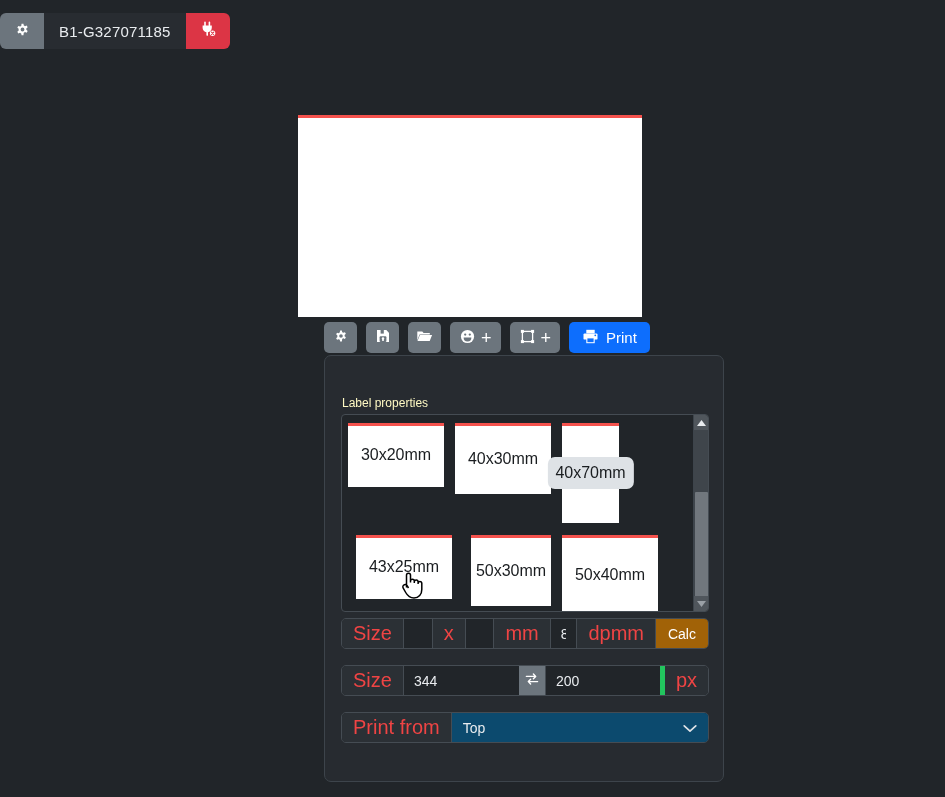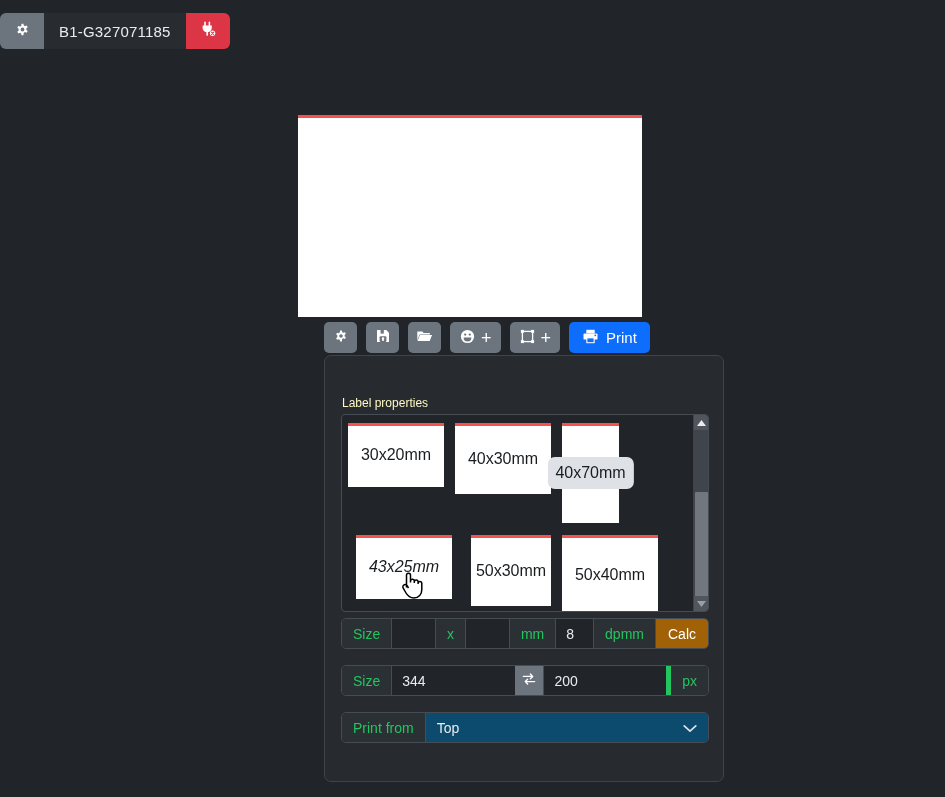--- a/index.html
+++ b/index.html
@@ -144,23 +144,23 @@
     position: absolute; left: 16px;
     width: 368px; height: 31px;
     display: flex; align-items: stretch;
     border: 1px solid #454c53; border-radius: 5px; overflow: hidden;
   }
   .row-size-mm { top: 262px; }
   .row-size-px { top: 309px; }
   .row-printfrom { top: 356px; }
 
   .addon {
-    background: #2b3035; color: #22c55e;
-    display: flex; align-items: center; justify-content: center;
-    padding: 0 11px; font-size: 14px;
+    background: #2b3035; color: #ef4444;
+    display: flex; align-items: center; justify-content: center;
+    padding: 0 11px; font-size: 20px;
     border-right: 1px solid #454c53;
   }
   .addon.last { border-right: none; border-left: 5px solid #22c55e; }
   .addon.mid { border-left: 1px solid #454c53; }
   .fld {
     background: #212529; color: #e9ecef;
     border: none; outline: none; font-size: 14px;
     padding: 0 10px; min-width: 0;
     font-family: "Liberation Sans", sans-serif;
   }
@@ -295,21 +295,21 @@
           <div class="plabel">30x20mm</div>
         </div>
         <div class="preset" style="width: 96px; height: 71px;">
           <div class="paper" style="width: 96px; height: 71px;"></div>
           <div class="plabel">40x30mm</div>
         </div>
         <div class="preset overflow" style="width: 57px; height: 100px;">
           <div class="paper" style="width: 57px; height: 100px;"></div>
           <div class="plabel">40x70mm</div>
         </div>
-        <div class="preset" style="width: 112px; height: 64px; font-style: italic;">
+        <div class="preset" style="width: 112px; height: 64px;">
           <div class="paper" style="width: 96px; height: 64px;"></div>
           <div class="plabel">43x25mm</div>
         </div>
         <div class="preset" style="width: 80px; height: 71px;">
           <div class="paper" style="width: 96px; height: 71px;"></div>
           <div class="plabel">50x30mm</div>
         </div>
         <div class="preset" style="width: 96px; height: 80px; justify-content: flex-end;">
           <div class="paper" style="width: 96px; height: 80px;"></div>
           <div class="plabel">50x40mm</div>

